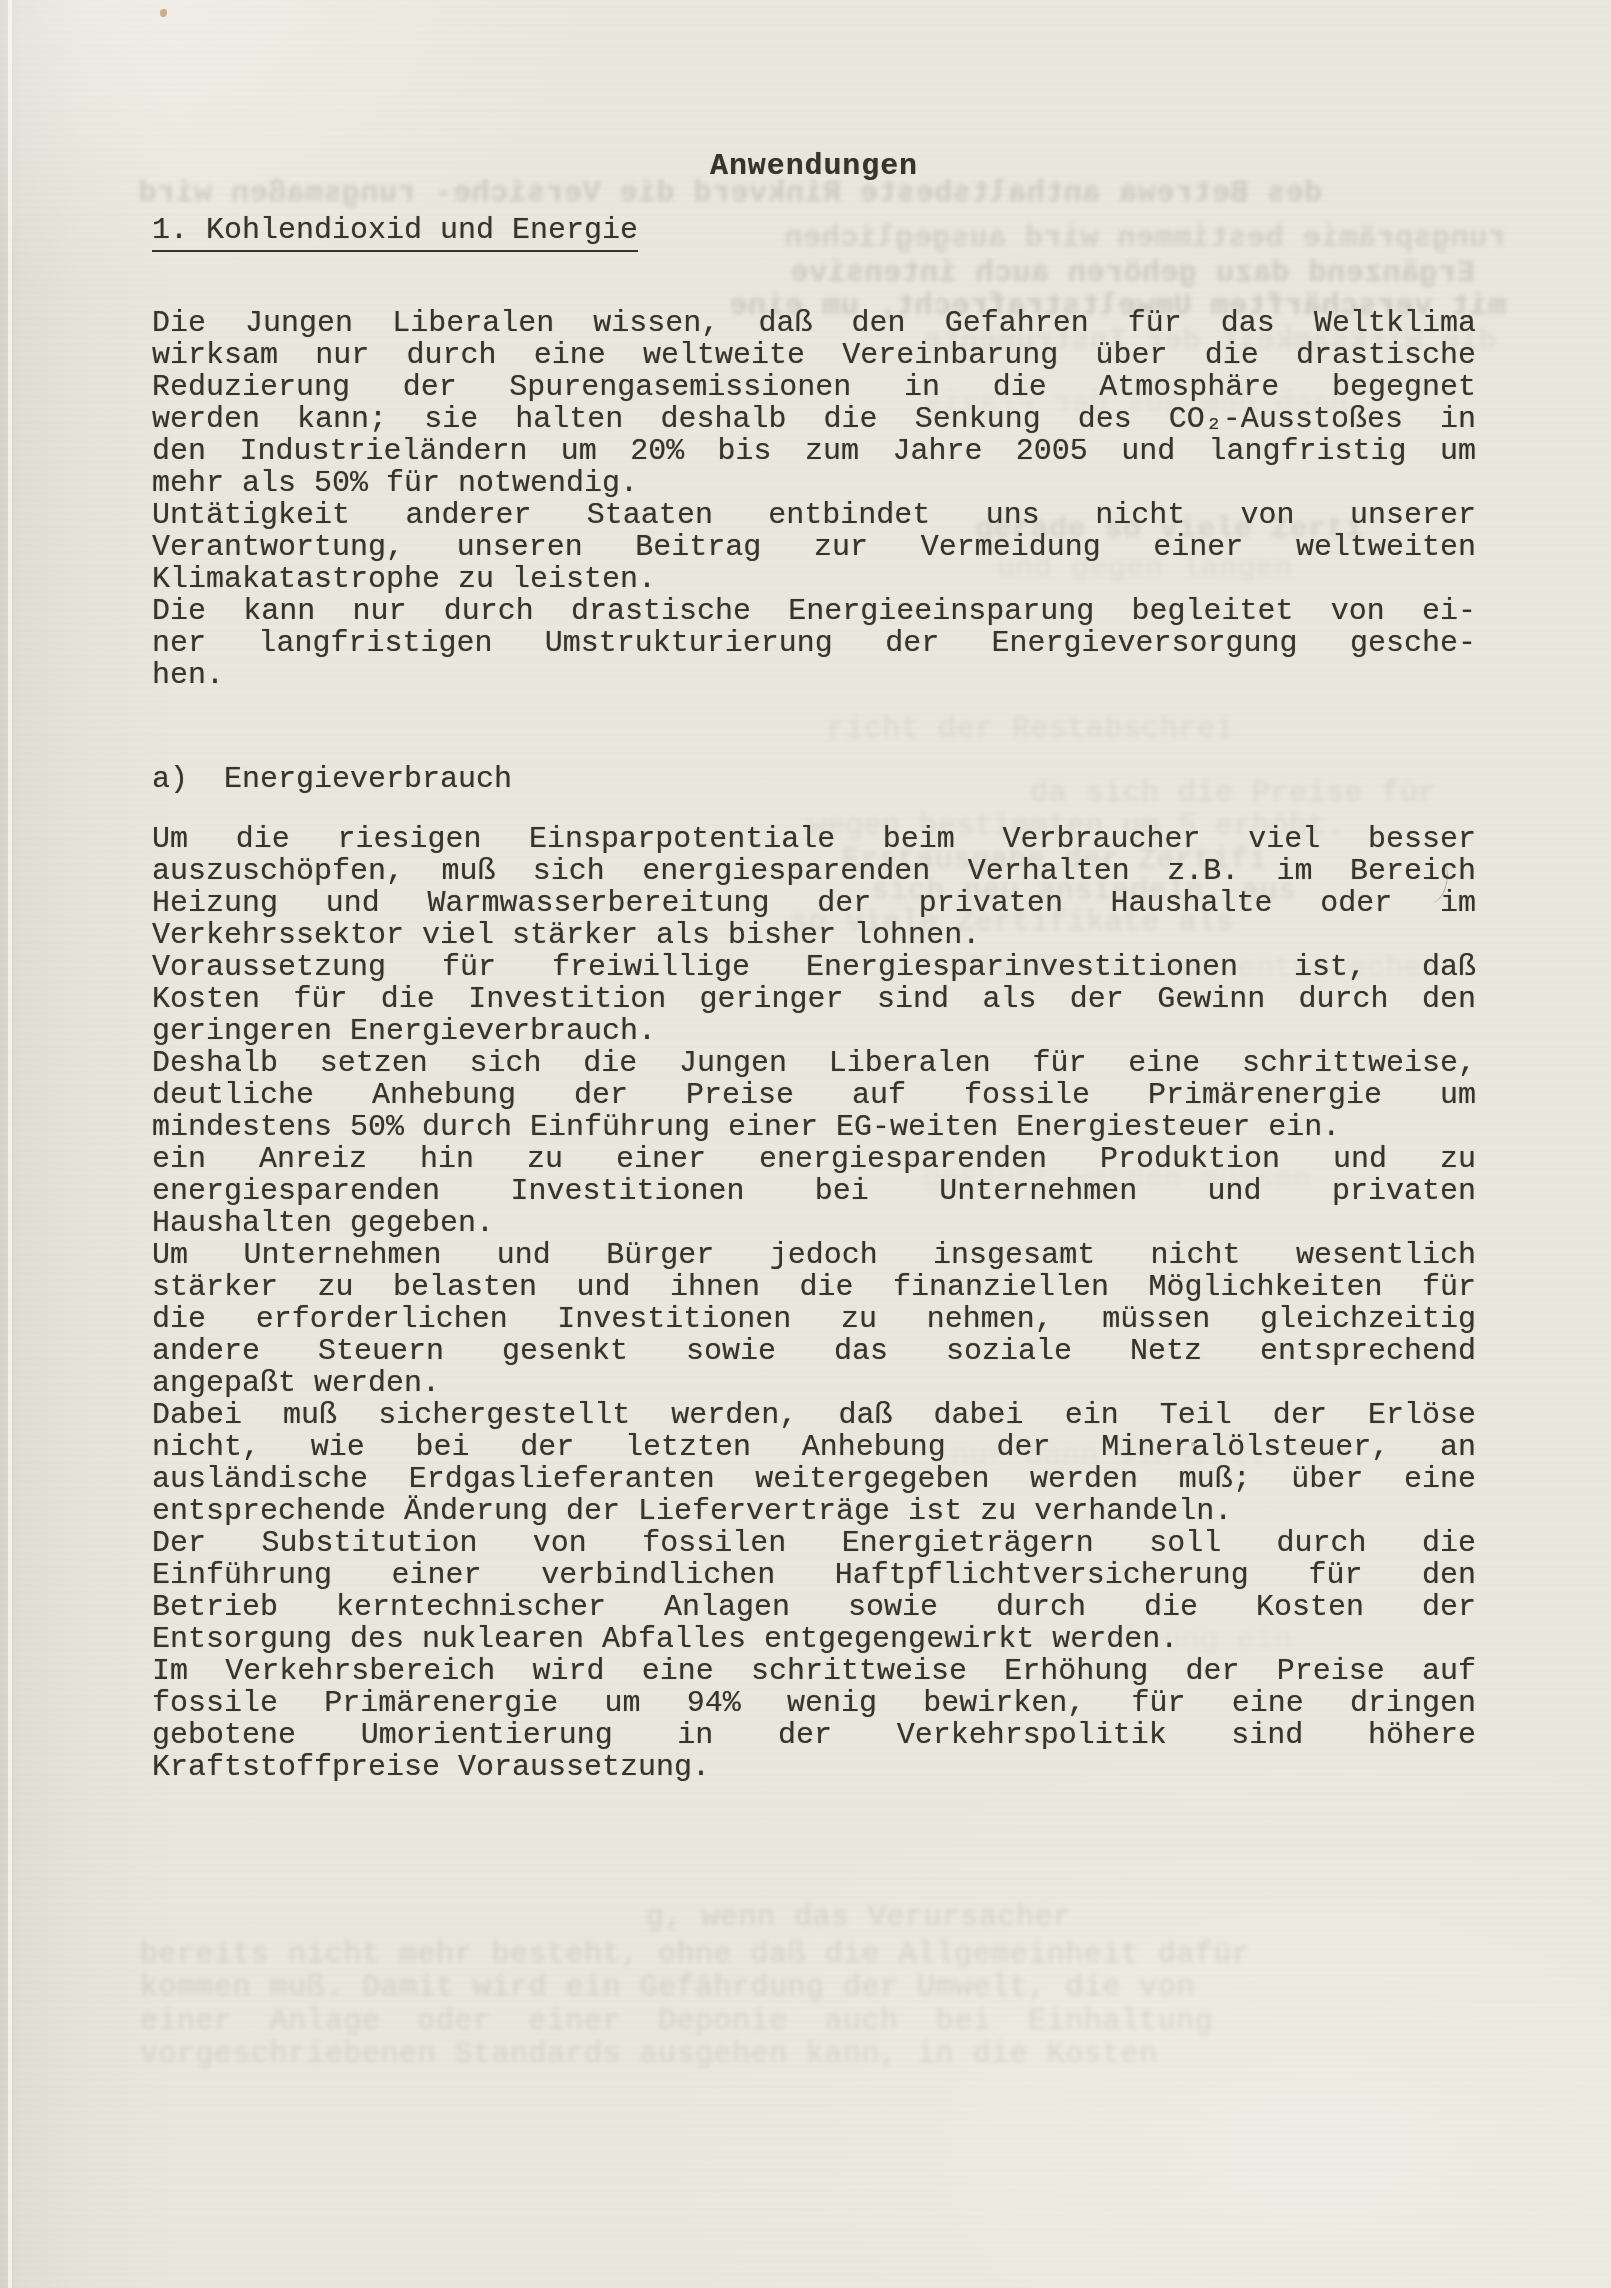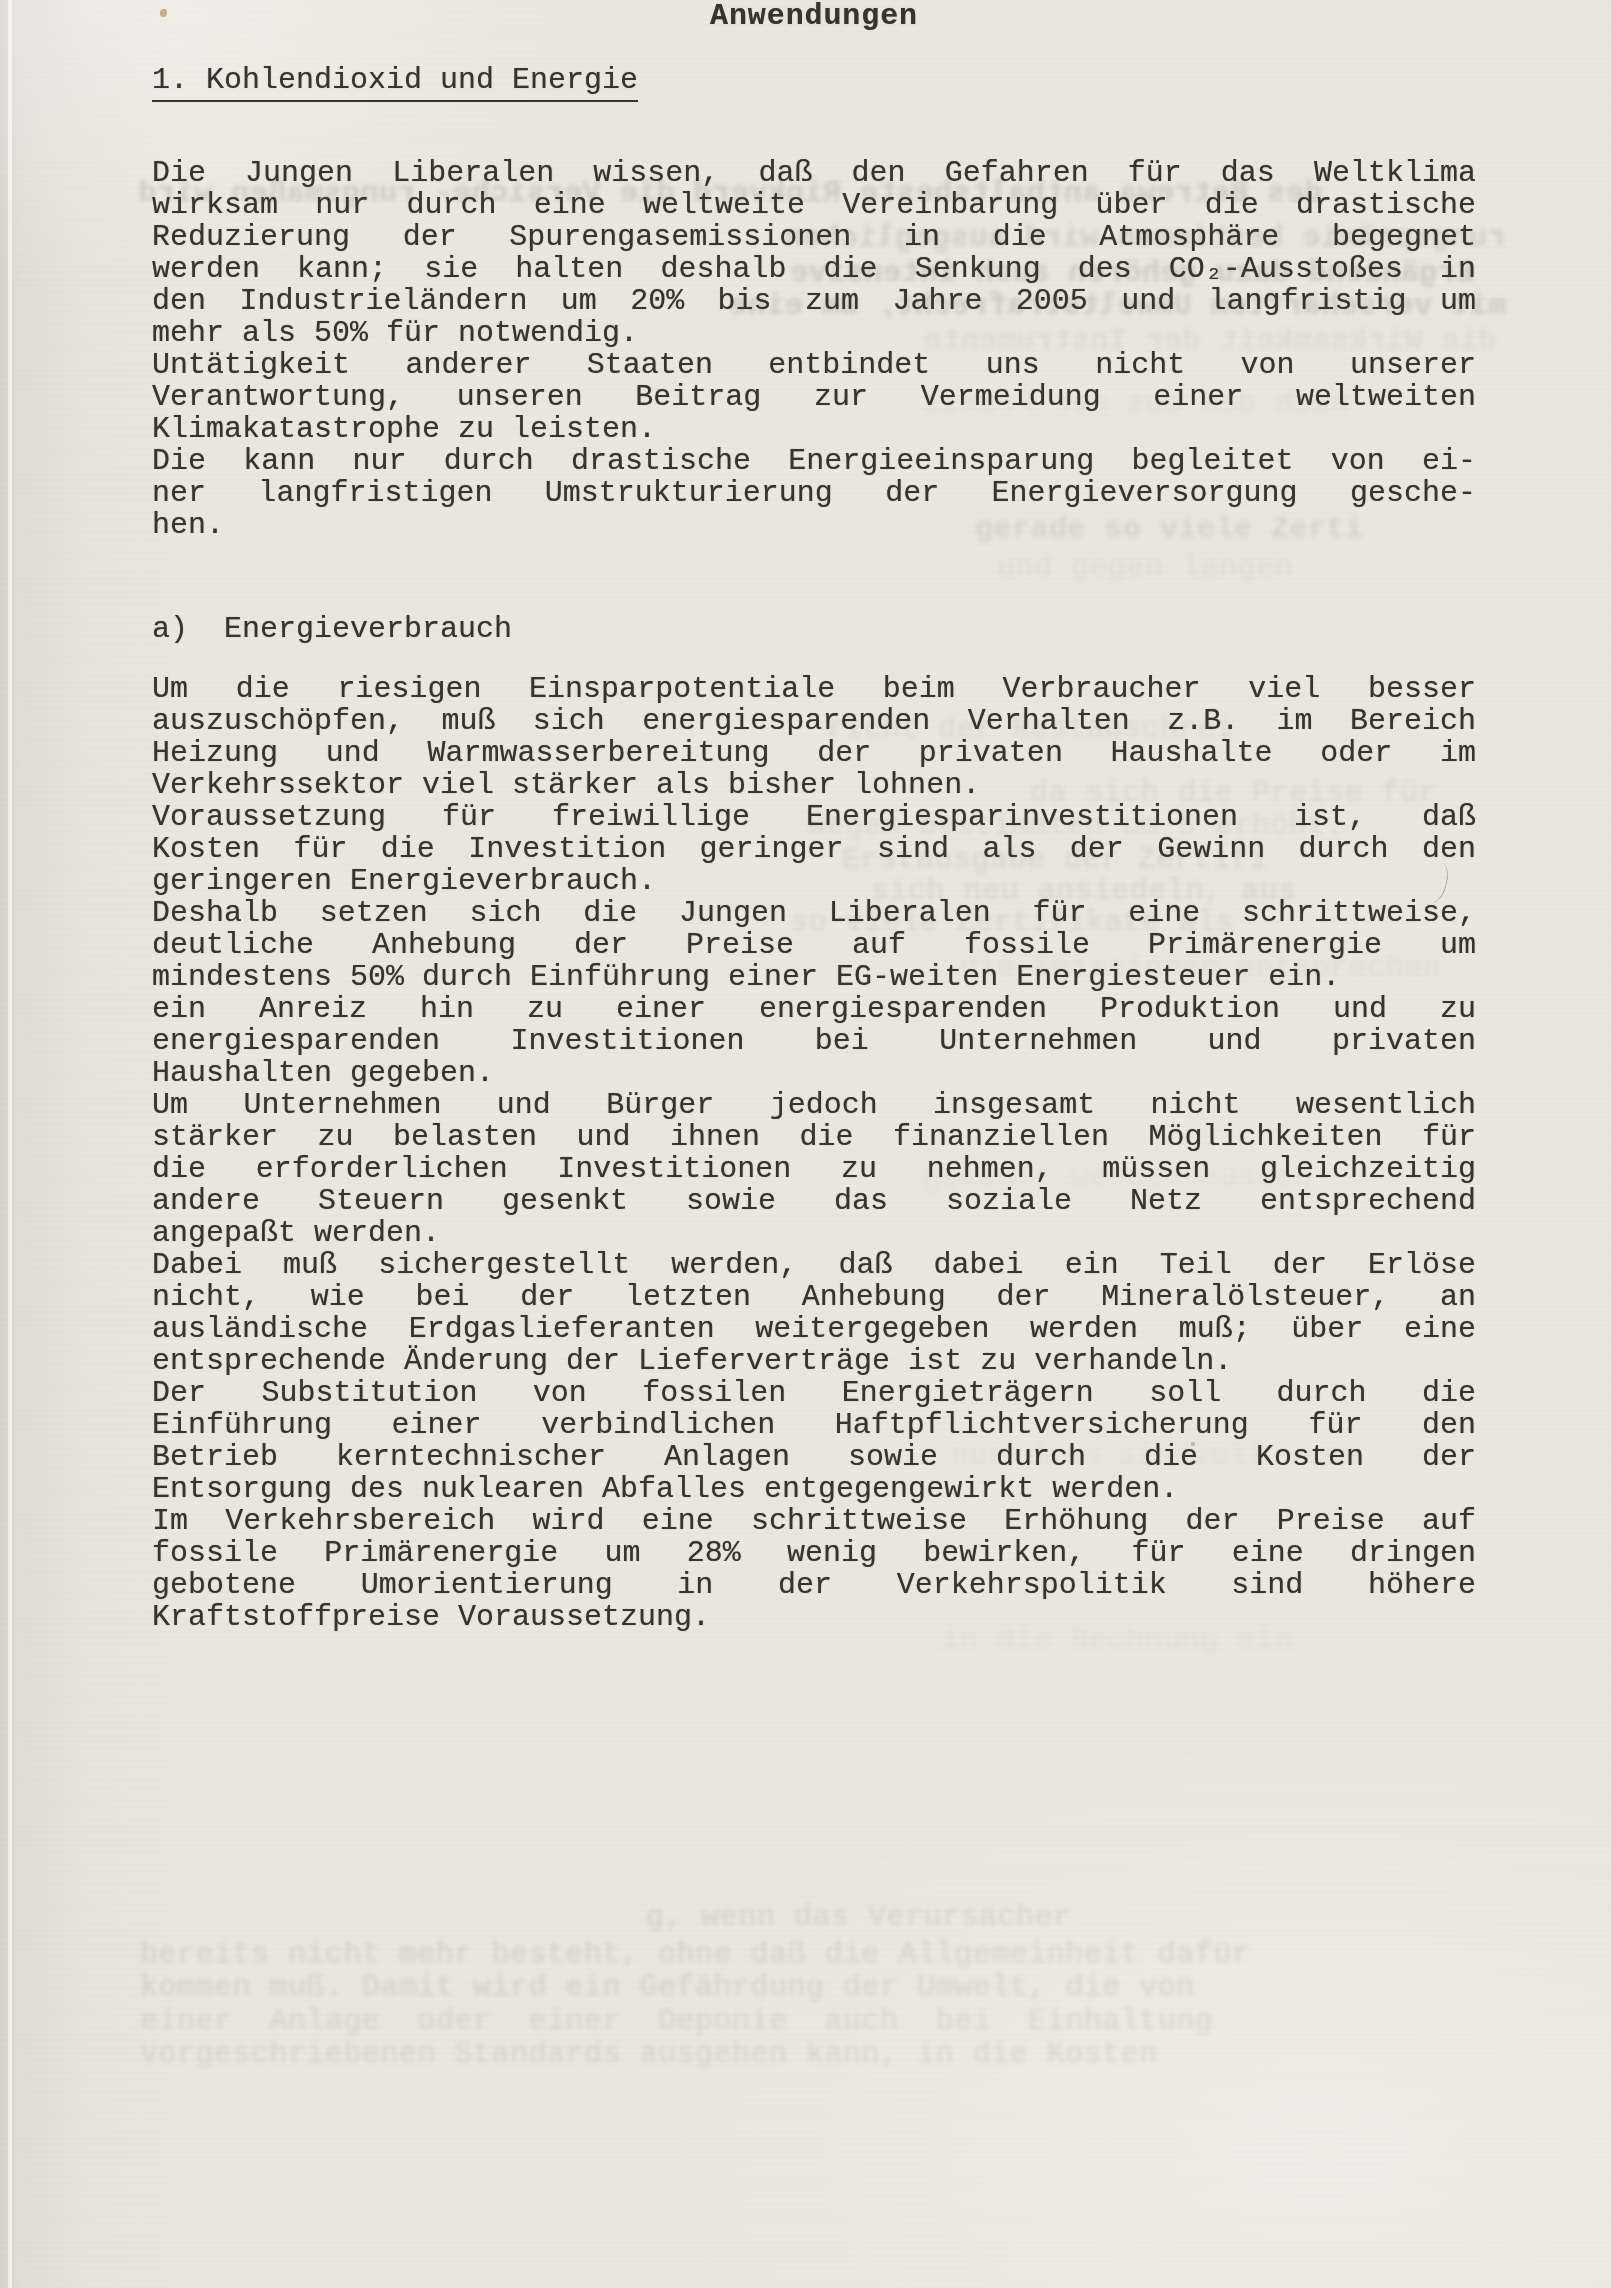--- a/index.html
+++ b/index.html
@@ -34,20 +34,21 @@
     font:30px/32px "Liberation Mono","DejaVu Sans Mono",monospace;
     color:var(--bleed);
     filter:blur(2.1px);
     letter-spacing:0.5px;
   }
   .bleed.bold{font-weight:bold;}
   .bleed.mir{transform:scaleX(-1);}
   
   #doc{
     position:absolute;left:152px;top:0;width:1324px;z-index:2;
+    padding-top:150px;
     font:30px/32px "Liberation Mono","DejaVu Sans Mono",monospace;
     color:var(--ink);
     text-shadow:0 0 0.9px rgba(54,52,44,.55);
   }
   .doc-heading{
     text-align:center;
     font-weight:bold;
     letter-spacing:0.9px;
   }
   .section-title{margin:32px 0 55px 0;}
@@ -167,21 +168,21 @@
         <div class="line last">entsprechende Änderung der Lieferverträge ist zu verhandeln.</div>
       </div>
       <div class="para">
         <div class="line">Der Substitution von fossilen Energieträgern soll durch die</div>
         <div class="line">Einführung einer verbindlichen Haftpflichtversicherung für den</div>
         <div class="line">Betrieb kerntechnischer Anlagen sowie durch die Kosten der</div>
         <div class="line last">Entsorgung des nuklearen Abfalles entgegengewirkt werden.</div>
       </div>
       <div class="para">
         <div class="line">Im Verkehrsbereich wird eine schrittweise Erhöhung der Preise auf</div>
-        <div class="line">fossile Primärenergie um 28% wenig bewirken, für eine dringen</div>
+        <div class="line">fossile Primärenergie um 94% wenig bewirken, für eine dringen</div>
         <div class="line">gebotene Umorientierung in der Verkehrspolitik sind höhere</div>
         <div class="line last">Kraftstoffpreise Voraussetzung.</div>
       </div>
     </div>
 
   <div class="speck"></div>
   <div class="speck2"></div>
   <div class="squiggle"></div>
 </div>
 

